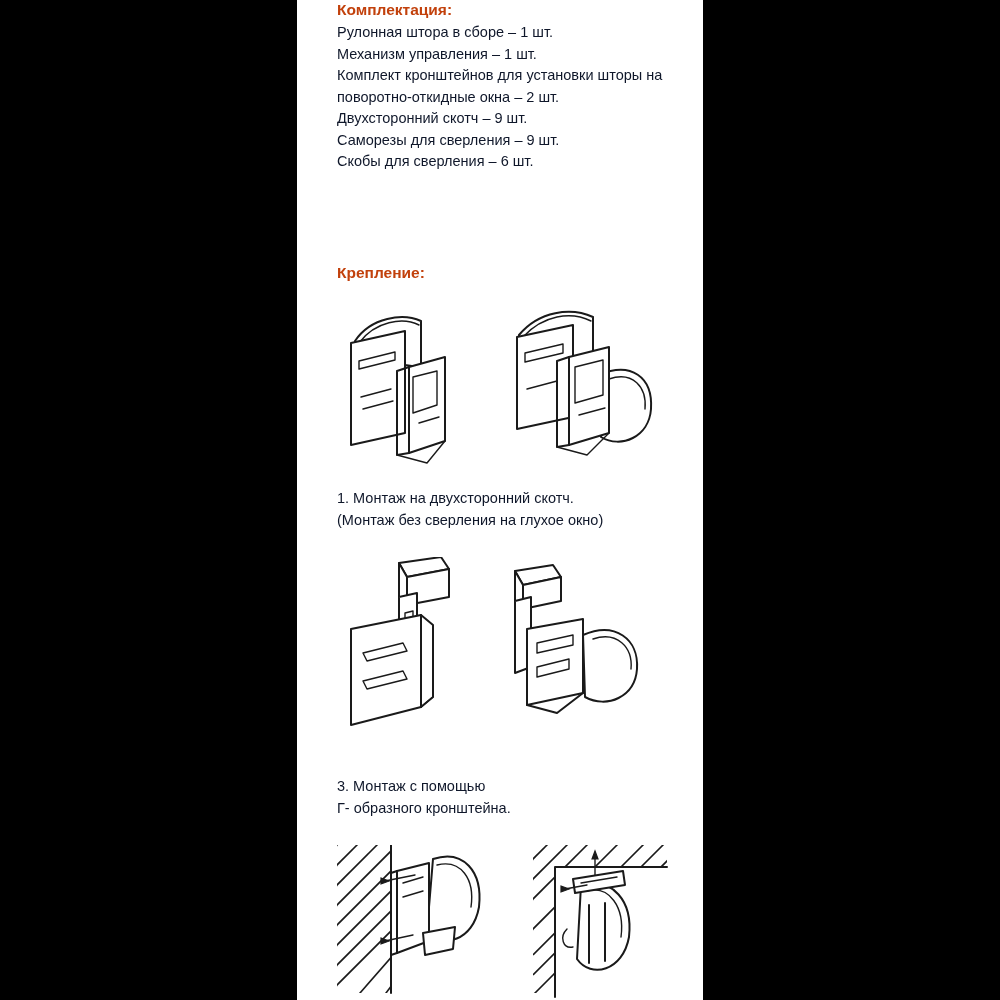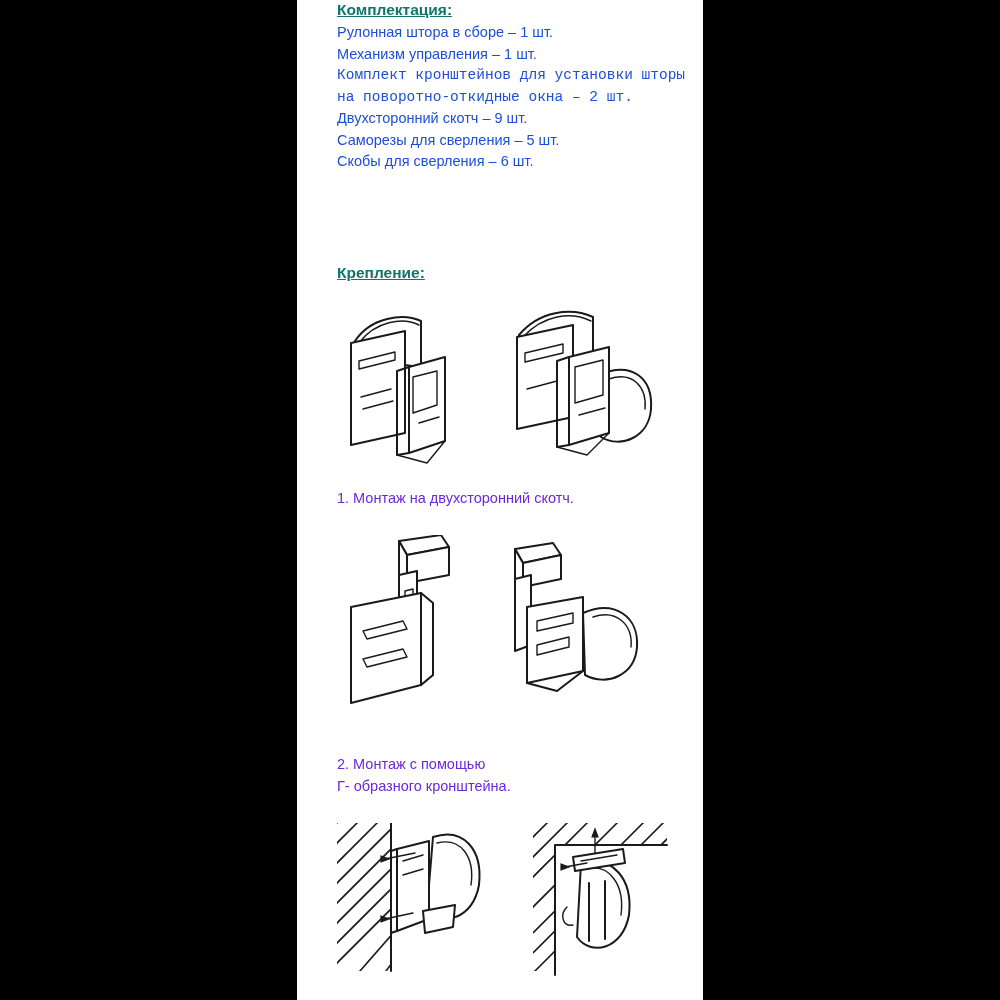--- a/index.html
+++ b/index.html
@@ -29,47 +29,45 @@
   }
   .content {
     position: absolute;
     left: 40px;
     top: 0;
     width: 360px;
   }
   .section-title {
     font-size: 15.5px;
     font-weight: bold;
-    color: #0f766e;
+    color: #c2410c;
     line-height: 20px;
     margin: 0;
     padding: 0;
-    text-decoration: underline;
   }
   .spec-list {
     margin: 2px 0 0 0;
     padding: 0;
     list-style: none;
   }
   .spec-list li {
     font-size: 14.5px;
-    color: #1d4ed8;
+    color: #0f172a;
     line-height: 21.5px;
     white-space: nowrap;
   }
   .spec-list li.wrap {
     white-space: normal;
-    font-family: Liberation Mono, monospace;
   }
   .mount-title {
     margin-top: 90px;
   }
   .caption {
     font-size: 14.5px;
-    color: #6d28d9;
+    color: #0f172a;
     line-height: 22px;
   }
   .fig-row {
     position: relative;
   }
 
   
   .figs1 { height: 172px; margin-top: 22px; }
   .figs2 { height: 190px; margin-top: 26px; }
   .figs3 { height: 168px; margin-top: 26px; }
@@ -90,21 +88,21 @@
 <div class="page">
   <div class="sheet">
     <div class="content">
 
       <div class="section-title">Комплектация:</div>
       <ul class="spec-list">
         <li>Рулонная штора в сборе – 1 шт.</li>
         <li>Механизм управления – 1 шт.</li>
         <li class="wrap">Комплект кронштейнов для установки шторы на поворотно-откидные окна – 2 шт.</li>
         <li>Двухсторонний скотч – 9 шт.</li>
-        <li>Саморезы для сверления – 5 шт.</li>
+        <li>Саморезы для сверления – 9 шт.</li>
         <li>Скобы для сверления – 6 шт.</li>
       </ul>
 
       <div class="section-title mount-title">Крепление:</div>
 
       <div class="fig-row figs1">
         <svg width="360" height="172" viewBox="0 0 360 172" aria-hidden="true">
 
           <g>
 
@@ -136,20 +134,21 @@
             <path class="fl" d="M56 52 L96 42 L96 128 L56 140 Z"></path>
             <path class="ln-thin" d="M62 62 L90 55 L90 90 L62 98 Z"></path>
             <path class="ln-thin" d="M66 110 L92 103"></path>
             <path class="ln" d="M56 52 L44 56 L44 142 L56 140"></path>
             <path class="ln-thin" d="M44 142 L74 150 L96 128"></path>
           </g>
         </svg>
       </div>
       <div class="caption cap1">
         <div>1. Монтаж на двухсторонний скотч.</div>
+        <div>(Монтаж без сверления на глухое окно)</div>
       </div>
 
       <div class="fig-row figs2">
         <svg width="360" height="190" viewBox="0 0 360 190" aria-hidden="true">
           <g>
 
             <path class="fl" d="M62 6 L104 0 L112 12 L70 20 Z"></path>
             <path class="fl" d="M62 6 L70 20 L70 46 L62 40 Z"></path>
             <path class="fl" d="M70 20 L112 12 L112 40 L70 48 Z"></path>
 
@@ -173,21 +172,21 @@
             <path class="ln-thin" d="M40 80 L76 72 L76 82 L40 90 Z"></path>
             <path class="ln-thin" d="M40 104 L72 96 L72 106 L40 114 Z"></path>
 
             <path class="fl" d="M86 72 C 118 58, 142 76, 140 106 C 138 134, 110 146, 88 134 Z"></path>
             <path class="ln-thin" d="M96 76 C 120 68, 136 84, 134 106"></path>
             <path class="ln" d="M30 142 L60 150 L86 130"></path>
           </g>
         </svg>
       </div>
       <div class="caption cap2">
-        <div>2. Монтаж с помощью</div>
+        <div>3. Монтаж с помощью</div>
         <div>Г- образного кронштейна.</div>
       </div>
 
       <div class="fig-row figs3">
         <svg width="360" height="168" viewBox="0 0 360 168" aria-hidden="true">
           <defs>
             <clipPath id="wallclipL">
                 <rect x="0" y="0" width="54" height="148"></rect>
               </clipPath>
             <clipPath id="wallclipR">

